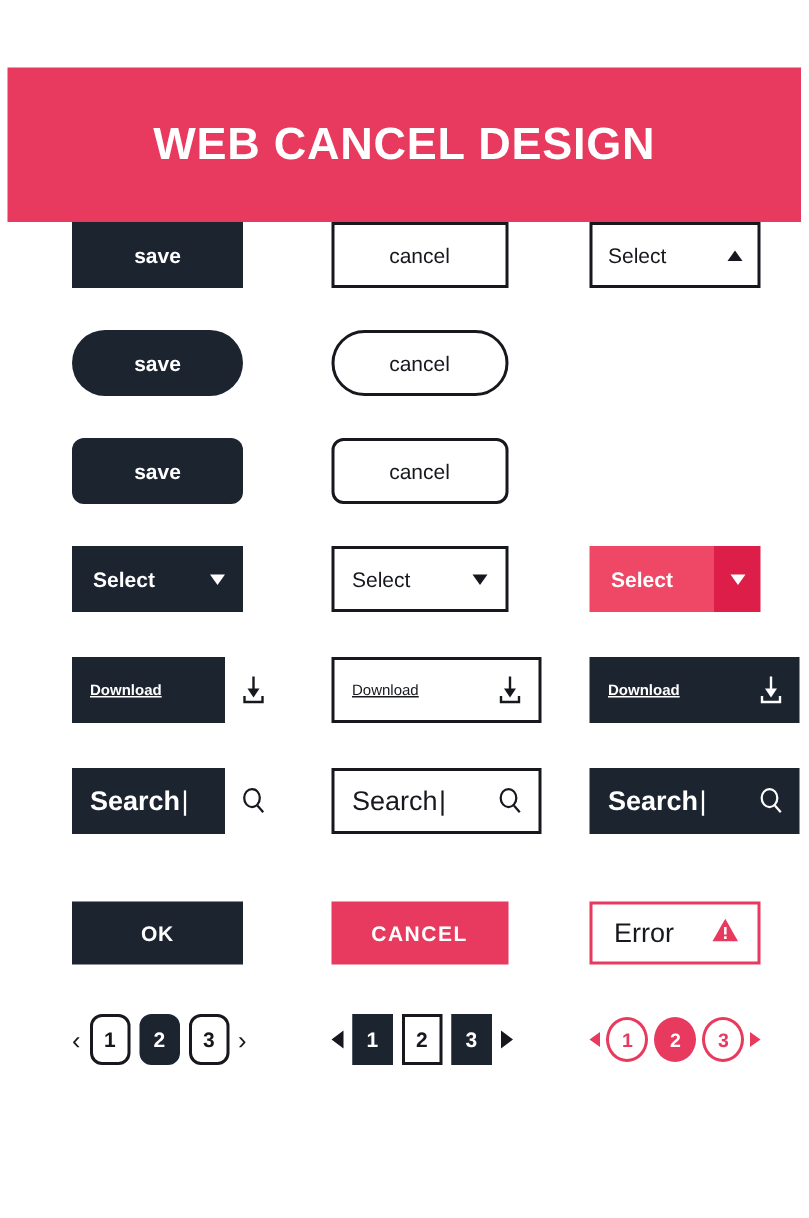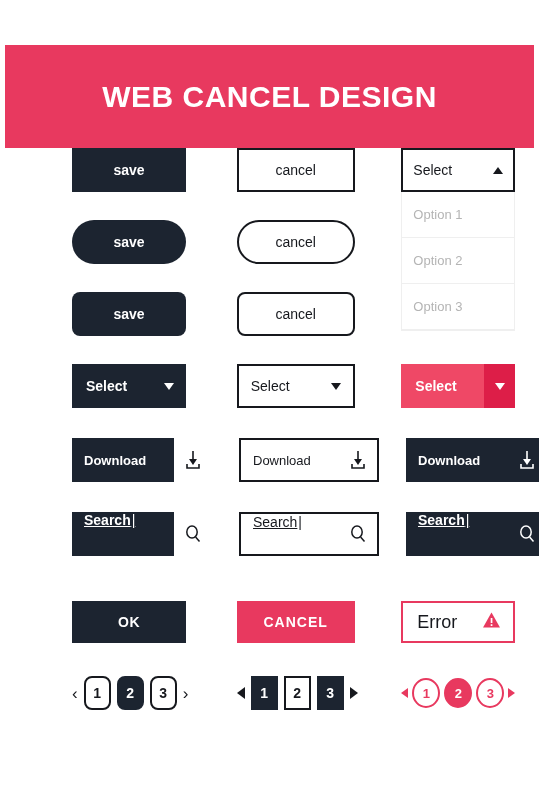--- a/index.html
+++ b/index.html
@@ -51,21 +51,21 @@
     width: 539px;
   }
   .row {
     display: flex;
     align-items: flex-start;
     position: relative;
   }
   .cell {
     position: relative;
   }
-  .col1 { width: 170px; margin-left: 72px; }
+  .col1 { width: 170px; margin-left: 48px; }
   .col2 { width: 170px; margin-left: 27px; }
   .col3 { width: 170px; margin-left: 27px; }
 
   
   .btn {
     box-sizing: border-box;
     display: flex;
     align-items: center;
     justify-content: center;
     font-size: 14px;
@@ -196,21 +196,22 @@
     display: flex;
     height: 44px;
     width: 140px;
     box-sizing: border-box;
   }
   .dl-body {
     flex: 1;
     display: flex;
     align-items: center;
     padding-left: 12px;
-    font-size: 13px;
+    font-size: 10px;
+    text-decoration: underline;
   }
   .dl-icon {
     width: 38px;
     display: flex;
     align-items: center;
     justify-content: center;
   }
   .dl-dark { background: #1c2430; color: #fff; font-weight: bold; }
   .dl-iconbox-white { background: #ffffff; }
   .dl-white-outer {
@@ -222,24 +223,23 @@
   
   .se-wrap {
     display: flex;
     height: 44px;
     width: 140px;
     box-sizing: border-box;
   }
   .se-body {
     flex: 1;
     display: flex;
-    align-items: flex-start;
+    align-items: center;
     padding-left: 12px;
-    font-size: 14px;
-    text-decoration: underline;
+    font-size: 18px;
   }
   .se-icon {
     width: 38px;
     display: flex;
     align-items: center;
     justify-content: center;
   }
   .se-dark { background: #1c2430; color: #fff; font-weight: bold; }
   .se-white-outer {
     background: #ffffff;
@@ -347,25 +347,20 @@
         <div class="btn btn-dark sq save-btn">save</div>
       </div>
       <div class="cell col2">
         <div class="btn btn-light sq cancel-btn">cancel</div>
       </div>
       <div class="cell col3">
         <div class="select-open">
           <div class="select-head">
             <span class="lbl">Select</span>
             <span class="tri-up"></span>
-          </div>
-          <div class="opt-list">
-            <div class="opt">Option 1</div>
-            <div class="opt">Option 2</div>
-            <div class="opt">Option 3</div>
           </div>
         </div>
       </div>
     </div>
 
     <div class="row r-save">
       <div class="cell col1">
         <div class="btn btn-dark pill save-btn">save</div>
       </div>
       <div class="cell col2">

